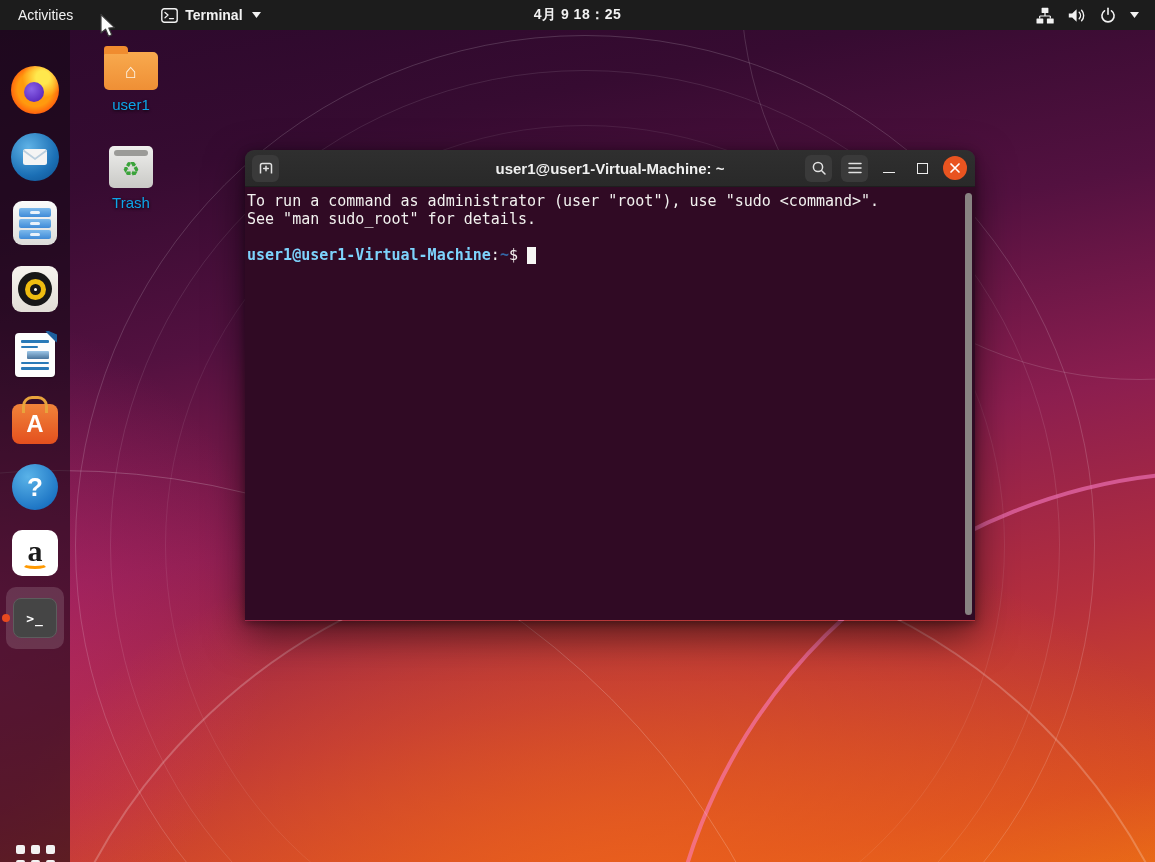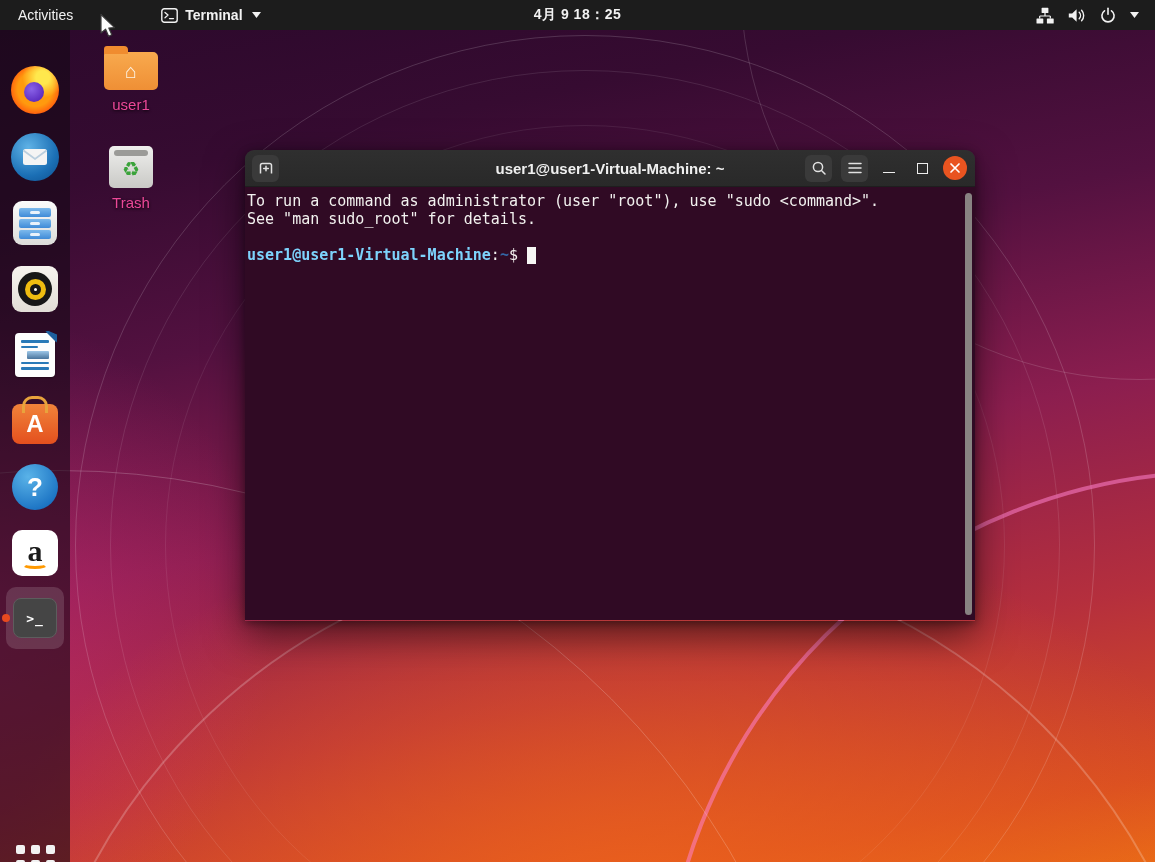--- a/index.html
+++ b/index.html
@@ -107,21 +107,21 @@
     color: #fff; font-family: "DejaVu Sans Mono", monospace; font-size: 13px; font-weight: bold;
     display: flex; align-items: center; justify-content: center; letter-spacing: 1px; }
 
   .show-apps { position: absolute; left: 0; top: 806px; width: 70px; height: 56px;
     display: flex; align-items: center; justify-content: center; }
   .sa-grid { display: grid; grid-template-columns: repeat(3, 9px); grid-template-rows: repeat(3, 9px); gap: 6px; }
   .sa-grid span { background: #f2f2f2; border-radius: 2px; }
 
   
   .desk-icon { position: absolute; width: 76px; display: flex; flex-direction: column; align-items: center; z-index: 10; }
-  .desk-label { margin-top: 6px; color: #ec4899; font-size: 15px; text-shadow: 0 1px 3px rgba(0,0,0,0.9); }
+  .desk-label { margin-top: 6px; color: #0ea5e9; font-size: 15px; text-shadow: 0 1px 3px rgba(0,0,0,0.9); }
 
   .di-user1 { left: 93px; top: 44px; }
   .folder { position: relative; width: 54px; height: 38px; margin-top: 8px;
     background: linear-gradient(180deg, #f8aa4e 0%, #ef8f35 100%); border-radius: 3px 5px 5px 5px;
     display: flex; align-items: center; justify-content: center; }
   .folder::before { content: ""; position: absolute; left: 0; top: -6px; width: 24px; height: 8px;
     background: #f08c2f; border-radius: 3px 4px 0 0; }
   .home-glyph { color: #fdf3e4; font-size: 20px; line-height: 1; }
 
   .di-trash { left: 93px; top: 146px; }

